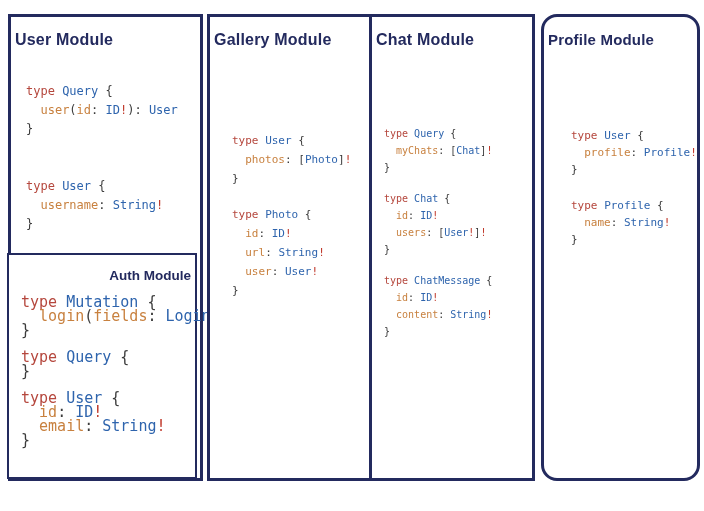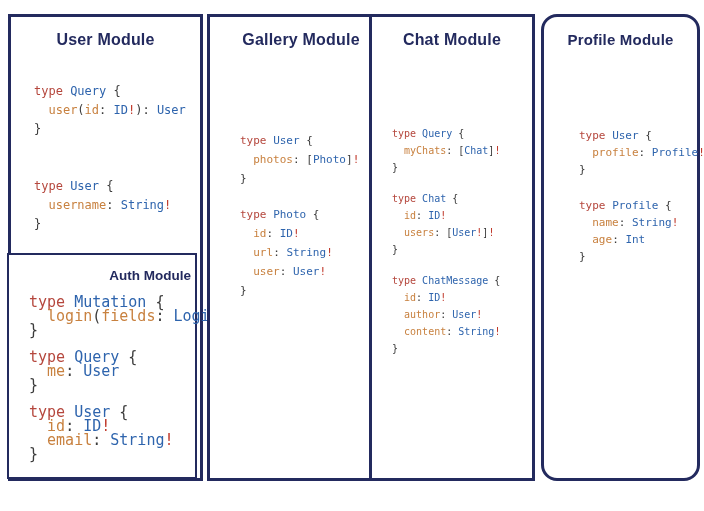--- a/index.html
+++ b/index.html
@@ -9,28 +9,28 @@
   }
   .panel{
     position:absolute;top:14px;height:467px;background:#ffffff;
     border:3px solid var(--navy,#232a5e);box-sizing:border-box;
   }
   .panel-user   {left:8px;  width:195px;}
   .panel-gallery{left:207px;width:188px;}
   .panel-chat   {left:369px;width:166px;}
   .panel-profile{left:541px;width:159px;border-radius:16px;}
   .panel-title{
-    margin:14px 4px 12px 4px;text-align:center;
+    margin:14px 4px 12px 4px;
     font-size:16px;font-weight:bold;color:var(--navy,#232a5e);
     letter-spacing:.2px;
   }
   .panel-profile .panel-title{font-size:15px;}
   .code{font-family:"DejaVu Sans Mono","Liberation Mono",monospace;}
   .code-line{white-space:pre;}
-  .code-block{margin:12px;}
+  .code-block{margin:4px;}
   
   .code-user   {margin:33px 0 0 11px;font-size:12px;line-height:19px;}
   .code-user    .code-block{margin-bottom:38px;}
   .code-gallery{margin:82px 0 0 18px;font-size:11px;line-height:19px;}
   .code-gallery .code-block{margin-bottom:17px;}
   .code-chat   {margin:76px 0 0 8px;font-size:10px;line-height:17px;}
   .code-chat    .code-block{margin-bottom:14px;}
   .code-profile{margin:79px 0 0 23px;font-size:11px;line-height:17px;}
   .code-profile .code-block{margin-bottom:19px;}
   .auth-box{
@@ -70,21 +70,20 @@
   <section class="auth-box">
     <h3 class="auth-title">Auth Module</h3>
     <div class="code code-auth">
         <div class="code-block">
           <div class="code-line"><span class="tok-k">type </span><span class="tok-t">Mutation</span><span class="tok-p"> {</span></div>
           <div class="code-line"><span class="tok-p">  </span><span class="tok-f">login</span><span class="tok-p">(</span><span class="tok-f">fields</span><span class="tok-p">: </span><span class="tok-t">LoginFields</span><span class="tok-p">): </span><span class="tok-t">User</span></div>
           <div class="code-line"><span class="tok-p">}</span></div>
         </div>
         <div class="code-block">
           <div class="code-line"><span class="tok-k">type </span><span class="tok-t">Query</span><span class="tok-p"> {</span></div>
-          <div class="code-line"><span class="tok-p">  </span><span class="tok-f">me</span><span class="tok-p">: </span><span class="tok-t">User</span></div>
           <div class="code-line"><span class="tok-p">}</span></div>
         </div>
         <div class="code-block">
           <div class="code-line"><span class="tok-k">type </span><span class="tok-t">User</span><span class="tok-p"> {</span></div>
           <div class="code-line"><span class="tok-p">  </span><span class="tok-f">id</span><span class="tok-p">: </span><span class="tok-t">ID</span><span class="tok-b">!</span></div>
           <div class="code-line"><span class="tok-p">  </span><span class="tok-f">email</span><span class="tok-p">: </span><span class="tok-t">String</span><span class="tok-b">!</span></div>
           <div class="code-line"><span class="tok-p">}</span></div>
         </div>
       </div>
   </section>
@@ -118,35 +117,33 @@
       </div>
       <div class="code-block">
         <div class="code-line"><span class="tok-k">type </span><span class="tok-t">Chat</span><span class="tok-p"> {</span></div>
         <div class="code-line"><span class="tok-p">  </span><span class="tok-f">id</span><span class="tok-p">: </span><span class="tok-t">ID</span><span class="tok-b">!</span></div>
         <div class="code-line"><span class="tok-p">  </span><span class="tok-f">users</span><span class="tok-p">: [</span><span class="tok-t">User</span><span class="tok-b">!</span><span class="tok-p">]</span><span class="tok-b">!</span></div>
         <div class="code-line"><span class="tok-p">}</span></div>
       </div>
       <div class="code-block">
         <div class="code-line"><span class="tok-k">type </span><span class="tok-t">ChatMessage</span><span class="tok-p"> {</span></div>
         <div class="code-line"><span class="tok-p">  </span><span class="tok-f">id</span><span class="tok-p">: </span><span class="tok-t">ID</span><span class="tok-b">!</span></div>
-        <div class="code-line"><span class="tok-p">  </span><span class="tok-f">author</span><span class="tok-p">: </span><span class="tok-t">User</span><span class="tok-b">!</span></div>
         <div class="code-line"><span class="tok-p">  </span><span class="tok-f">content</span><span class="tok-p">: </span><span class="tok-t">String</span><span class="tok-b">!</span></div>
         <div class="code-line"><span class="tok-p">}</span></div>
       </div>
     </div>
 </section>
 
 <section class="panel panel-profile">
   <h2 class="panel-title">Profile Module</h2>
   <div class="code code-profile">
       <div class="code-block">
         <div class="code-line"><span class="tok-k">type </span><span class="tok-t">User</span><span class="tok-p"> {</span></div>
         <div class="code-line"><span class="tok-p">  </span><span class="tok-f">profile</span><span class="tok-p">: </span><span class="tok-t">Profile</span><span class="tok-b">!</span></div>
         <div class="code-line"><span class="tok-p">}</span></div>
       </div>
       <div class="code-block">
         <div class="code-line"><span class="tok-k">type </span><span class="tok-t">Profile</span><span class="tok-p"> {</span></div>
         <div class="code-line"><span class="tok-p">  </span><span class="tok-f">name</span><span class="tok-p">: </span><span class="tok-t">String</span><span class="tok-b">!</span></div>
-        <div class="code-line"><span class="tok-p">  </span><span class="tok-f">age</span><span class="tok-p">: </span><span class="tok-t">Int</span></div>
         <div class="code-line"><span class="tok-p">}</span></div>
       </div>
     </div>
 </section>
 
 </body></html>

